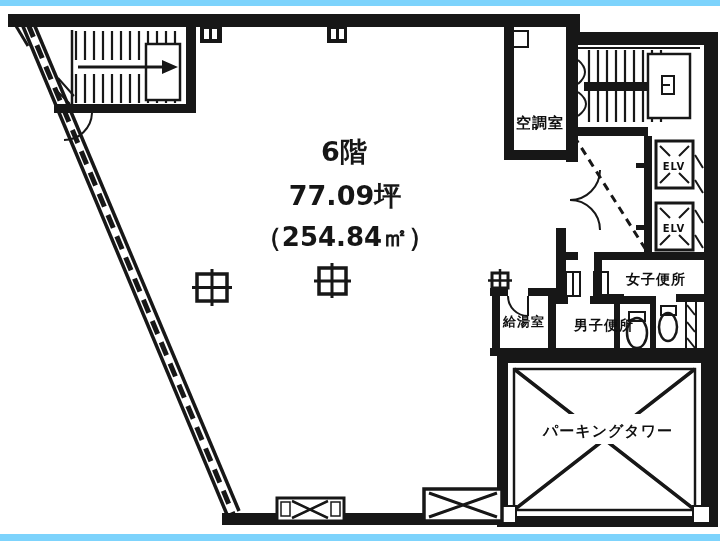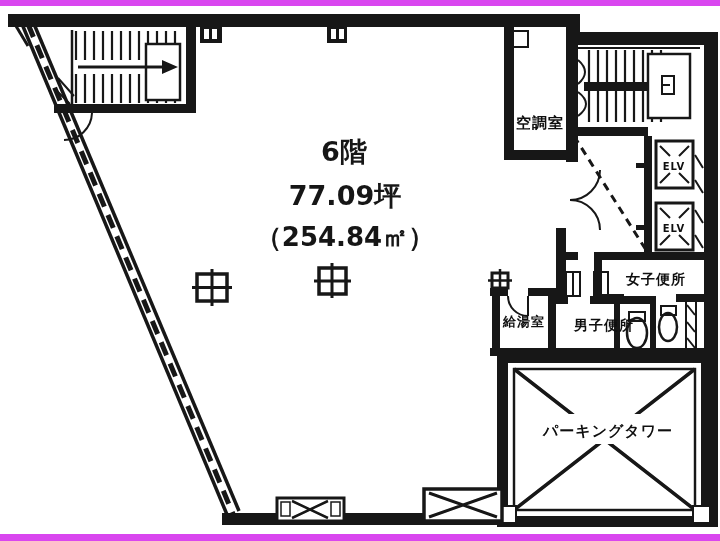--- a/index.html
+++ b/index.html
@@ -1,16 +1,16 @@
 <!DOCTYPE html>
 <html><head>
 <meta charset="utf-8">
 <style>
   html,body{margin:0;padding:0;background:#f4f4f2;}
-  #stage{position:relative;width:720px;height:541px;background:#d946ef;overflow:hidden;}
+  #stage{position:relative;width:720px;height:541px;background:#7dd3fc;overflow:hidden;}
   svg{display:block;}
   .ink{fill:#1c1c1c;}
   .stroke{stroke:#1c1c1c;fill:none;}
   .paper{fill:#ffffff;}
   .scan text{
     font-family:"DejaVu Sans","Liberation Sans",sans-serif;
     font-weight:bold;fill:#141414;letter-spacing:1px;
   }
   .scan{filter:blur(0.25px) contrast(1.05);}
   .overlay text{

